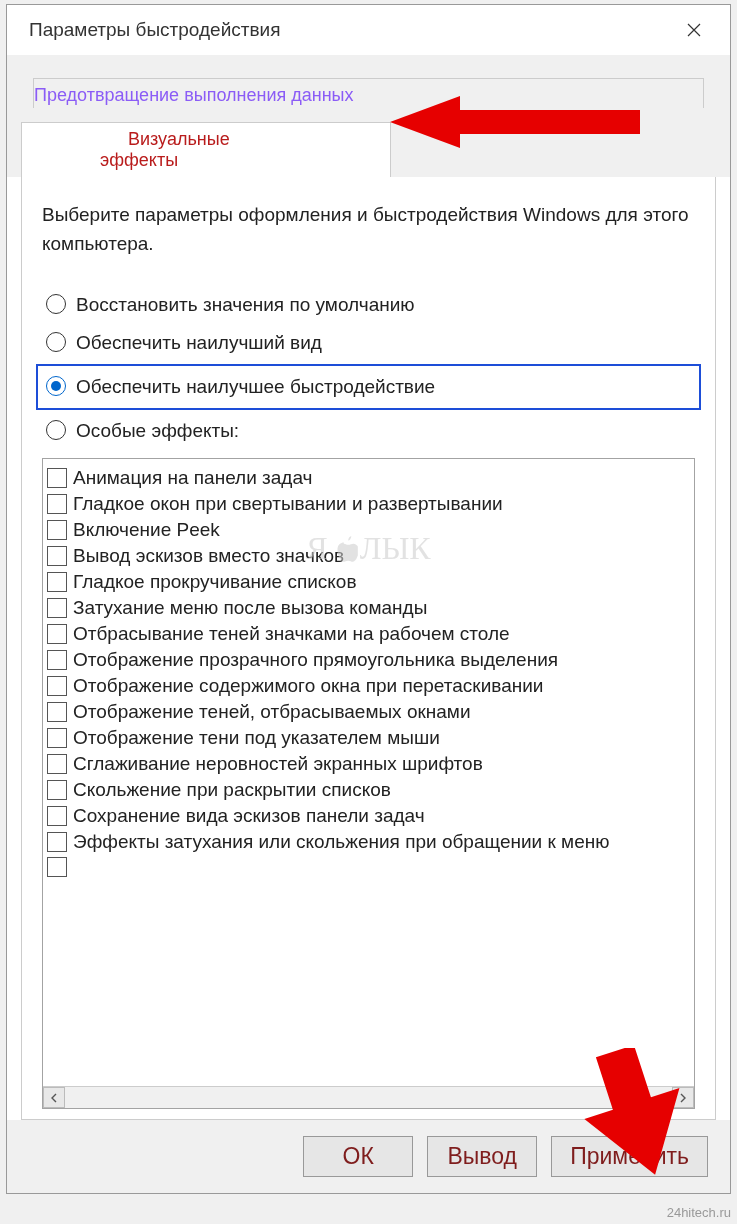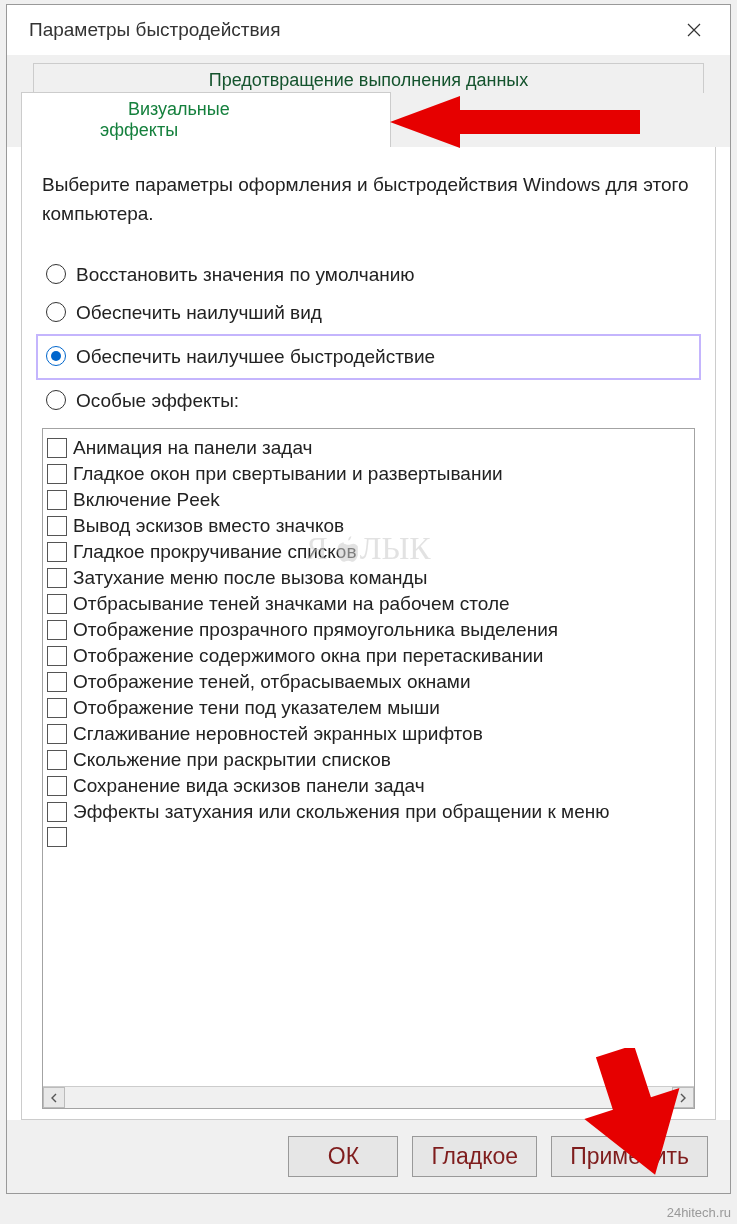--- a/index.html
+++ b/index.html
@@ -47,34 +47,34 @@
     .close-btn svg {
       width: 14px;
       height: 14px;
     }
     .tabstrip-wrap {
       background: #f0f0f0;
       padding: 8px 14px 0 14px;
       position: relative;
     }
     .tab-back {
-      text-align: center;
+      text-align: left;
       padding: 6px 0 2px 0;
       font-size: 18px;
-      color: #14532d;
+      color: #8b5cf6;
       background: #f0f0f0;
       border: 1px solid #ccc;
       border-bottom: none;
-      margin: 0 12px;
+      margin: 15px 12px;
     }
     .tab-front {
       text-align: left;
       padding: 6px 78px 6px 78px;
       font-size: 18px;
-      color: #15803d;
+      color: #b91c1c;
       background: #fff;
       border: 1px solid #ccc;
       border-bottom: none;
       width: 370px;
       position: relative;
       z-index: 2;
       margin-top: -1px;
     }
     .tab-front-label {
       padding-left: 28px;
@@ -96,21 +96,21 @@
       margin-bottom: 28px;
       color: #222;
     }
     .radio-row {
       display: flex;
       gap: 10px;
       padding: 8px 4px;
       font-size: 19px;
     }
     .radio-highlight {
-      border: 2px solid #c4b5fd;
+      border: 2px solid #1d4ed8;
       margin: 2px -6px;
       padding: 10px 8px;
     }
     .radio-circle {
       width: 20px;
       height: 20px;
       border: 1px solid #333;
       border-radius: 50%;
       display: inline-flex;
       align-items: center;
@@ -355,21 +355,21 @@
               <path d="M2 1 L6 5 L2 9" stroke="#555" stroke-width="1.4" fill="none"></path>
             </svg>
         </div>
       </div>
     </div>
 
   </div>
 
   <div class="button-row">
     <button class="btn">ОК</button>
-    <button class="btn">Гладкое</button>
+    <button class="btn">Вывод</button>
     <button class="btn">Применить</button>
   </div>
 
 </div>
 
 <div class="watermark">
   <span>Я</span>
   <svg viewBox="0 0 24 28">
       <path d="M16 6c0-2 1.5-4 3-4-0.2 2-1.5 4-3 4zm-4 2c-3 0-6 2-6 7 0 5 3 11 6 11 1 0 2-1 4-1s3 1 4 1c3 0 6-6 6-11 0-4-3-6-5-6-2 0-3 1-5 1s-2-1-4-1z" fill="#ccc"></path>
     </svg>

